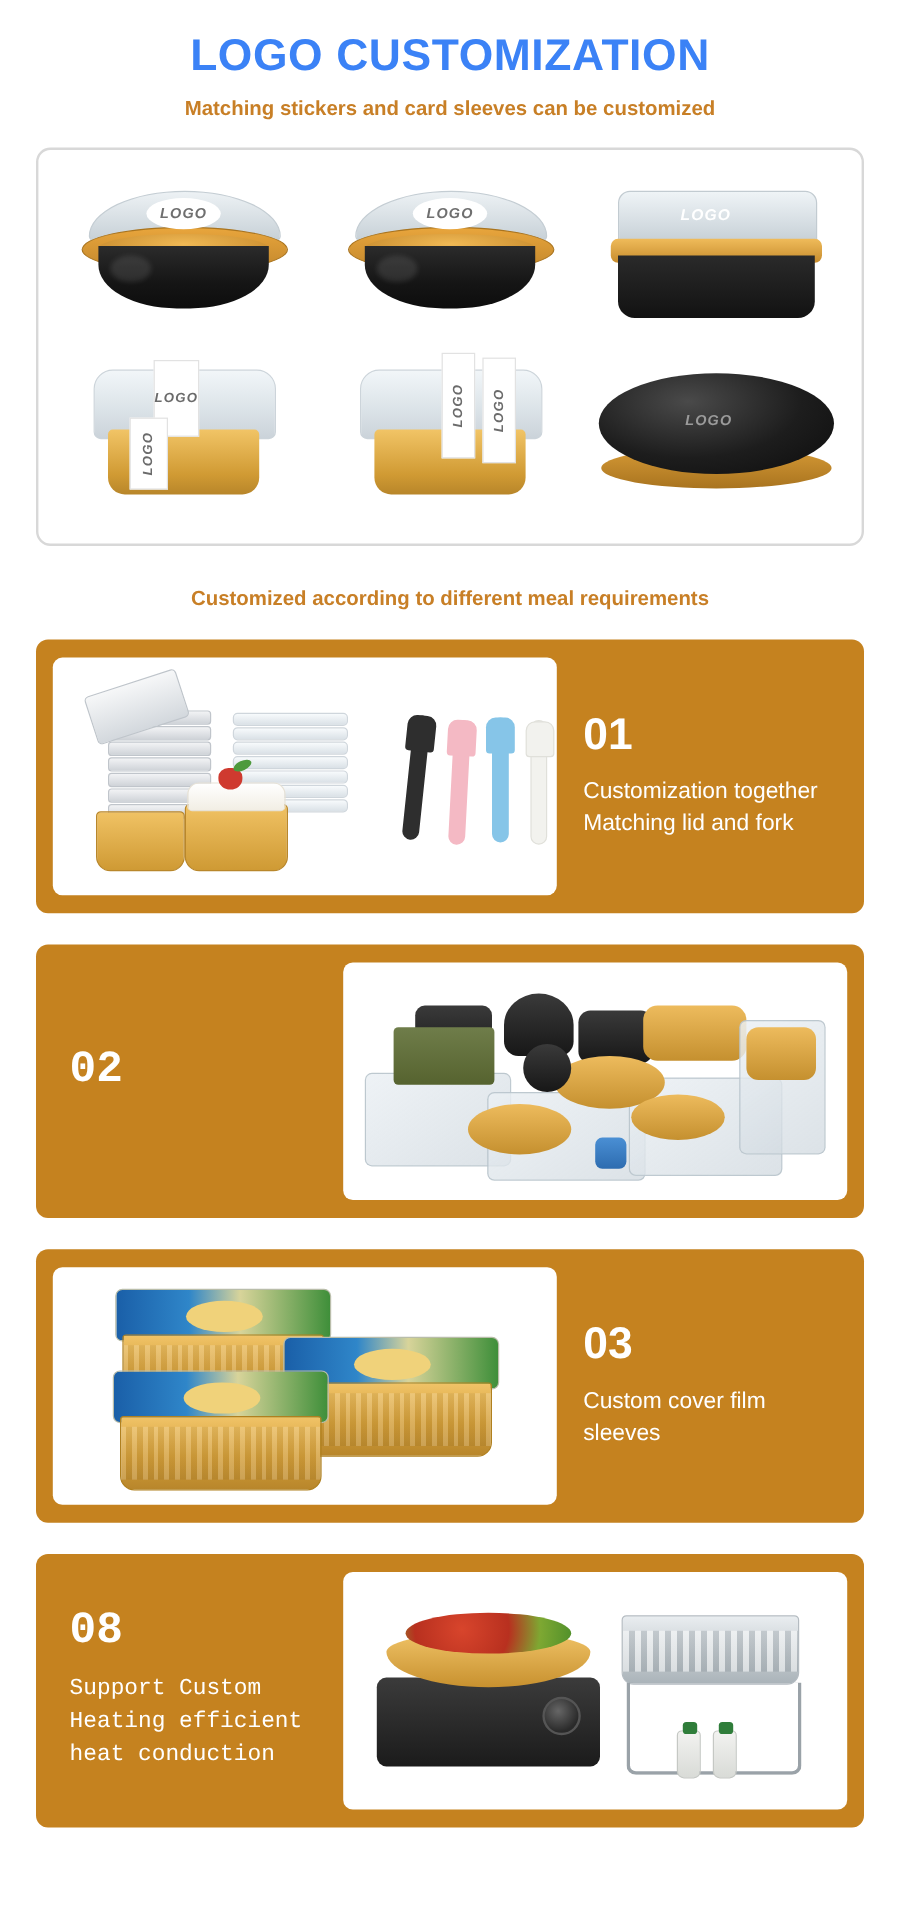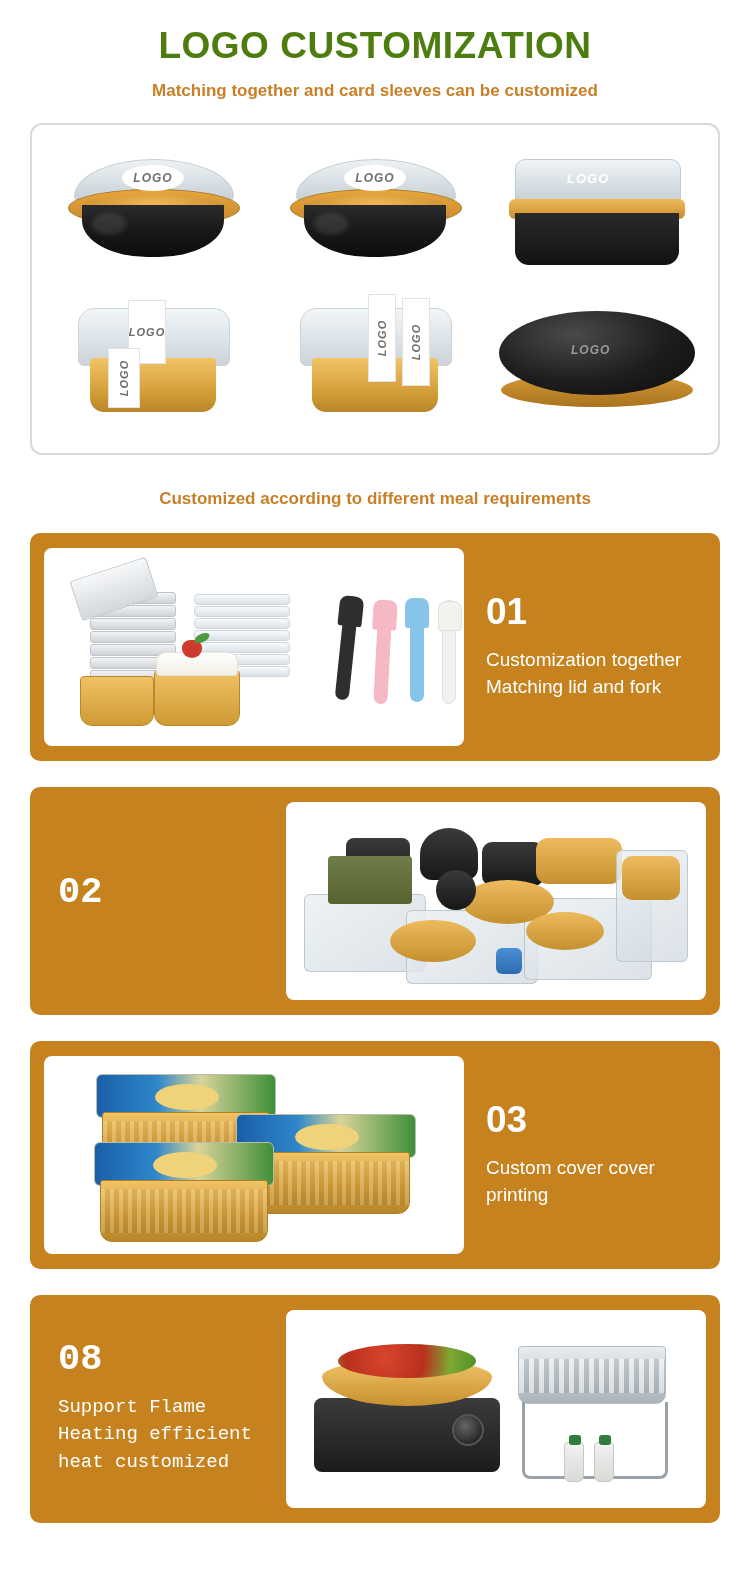--- a/index.html
+++ b/index.html
@@ -22,21 +22,21 @@
   }
 
   
   .header {
     padding-top: 26px;
     text-align: center;
   }
   .main-title {
     font-size: 37px;
     font-weight: bold;
-    color: #4d7c0f;
+    color: #3b82f6;
     letter-spacing: 0.5px;
     line-height: 1.1;
   }
   .subtitle {
     margin-top: 14px;
     font-size: 17px;
     font-weight: bold;
     color: #c87f26;
   }
 
@@ -582,21 +582,21 @@
   .rack .can.c1 { left: 52px; }
   .rack .can.c2 { left: 82px; }
 </style>
 </head>
 <body>
 
 <div class="page">
 
   <div class="header">
     <div class="main-title">LOGO CUSTOMIZATION</div>
-    <div class="subtitle">Matching together and card sleeves can be customized</div>
+    <div class="subtitle">Matching stickers and card sleeves can be customized</div>
   </div>
 
   <div class="showcase">
     <div class="showcase-grid">
 
       <div class="sc-cell">
         <div class="prod bowl">
           <div class="lid"></div>
           <div class="rim"></div>
           <div class="inner"></div>
@@ -738,21 +738,21 @@
           <div class="film"></div>
             <div class="gold"></div>
         </div>
         <div class="filmbox" style="left:50px; top:86px;">
           <div class="film"></div>
             <div class="gold"></div>
         </div>
       </div>
       <div class="feature-text">
         <div class="feature-number">03</div>
-        <div class="feature-desc">Custom cover cover printing</div>
+        <div class="feature-desc">Custom cover film sleeves</div>
       </div>
     </div>
 
     <div class="feature reverse">
       <div class="feature-media">
         <div class="stove">
           <div class="knob"></div>
         </div>
         <div class="panfood">
           <div class="pan"></div>
@@ -760,18 +760,18 @@
         </div>
         <div class="rack">
           <div class="tray"></div>
           <div class="wire"></div>
           <div class="can c1"></div>
           <div class="can c2"></div>
         </div>
       </div>
       <div class="feature-text">
         <div class="feature-number">08</div>
-        <div class="feature-desc">Support Flame Heating efficient heat customized</div>
+        <div class="feature-desc">Support Custom Heating efficient heat conduction</div>
       </div>
     </div>
 
   </div>
 </div>
 
 </body></html>

